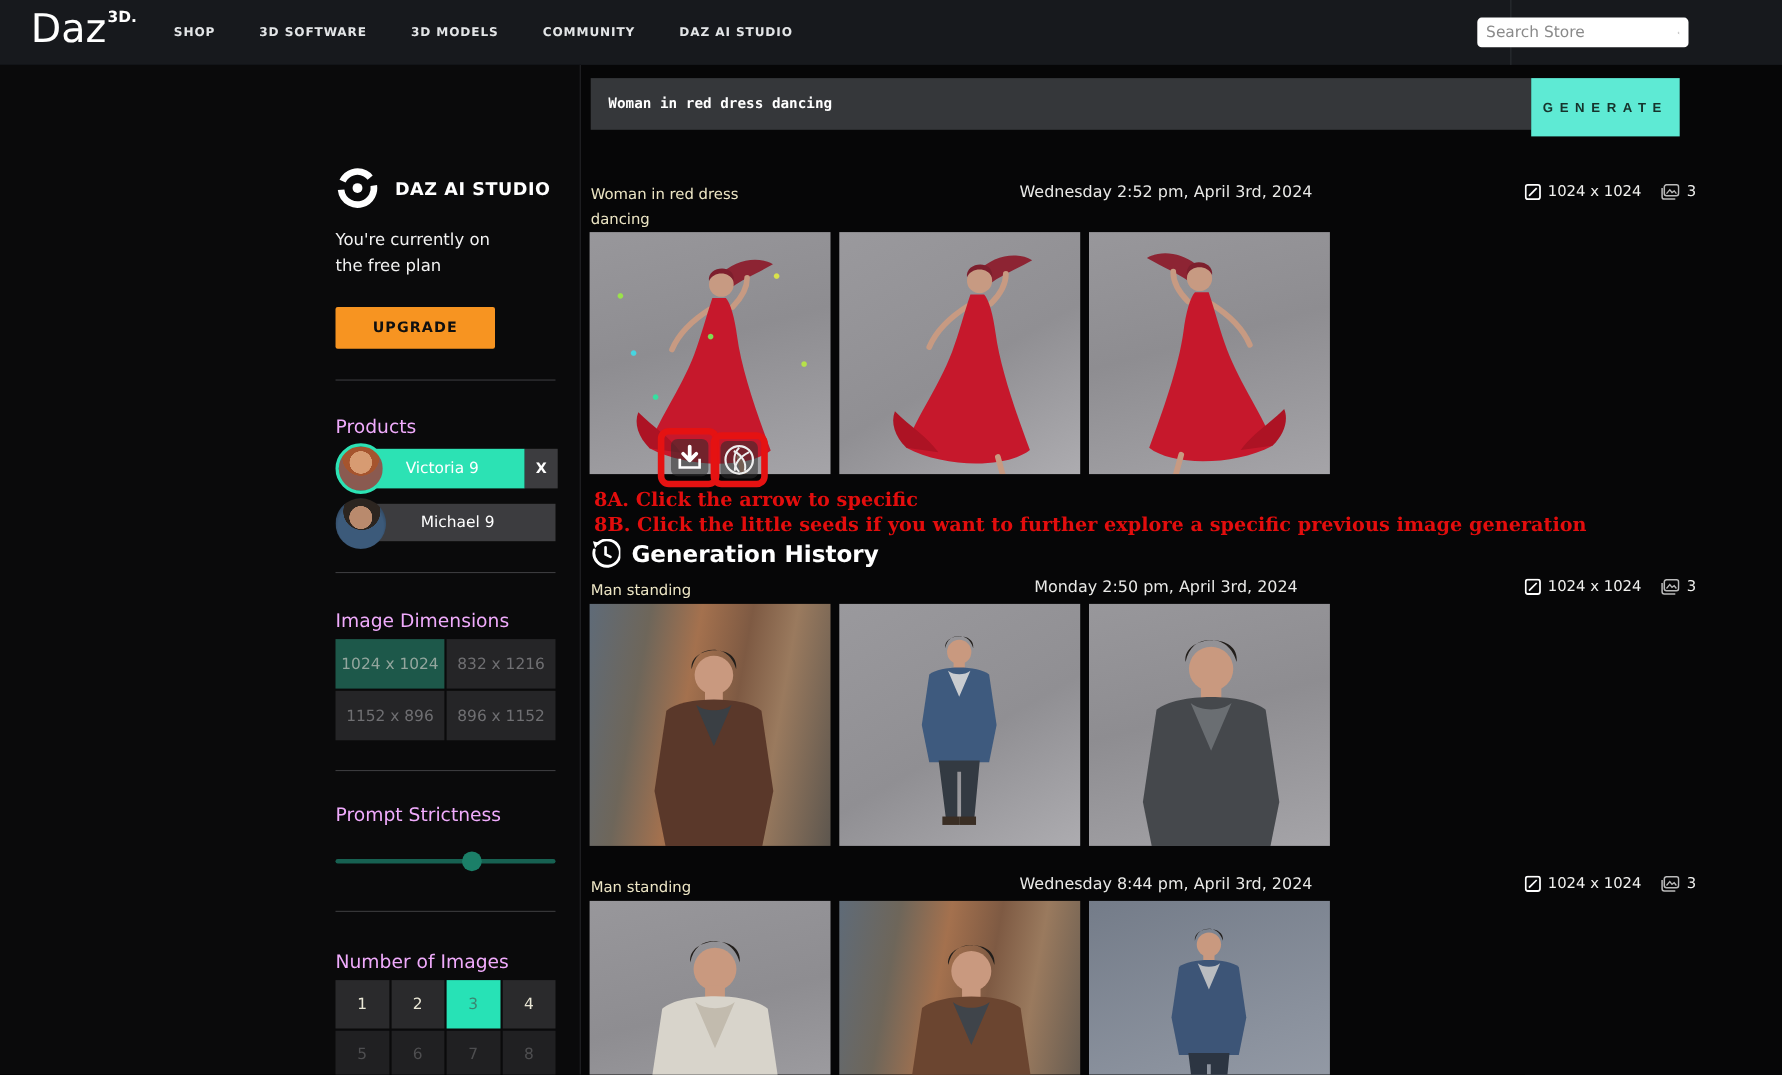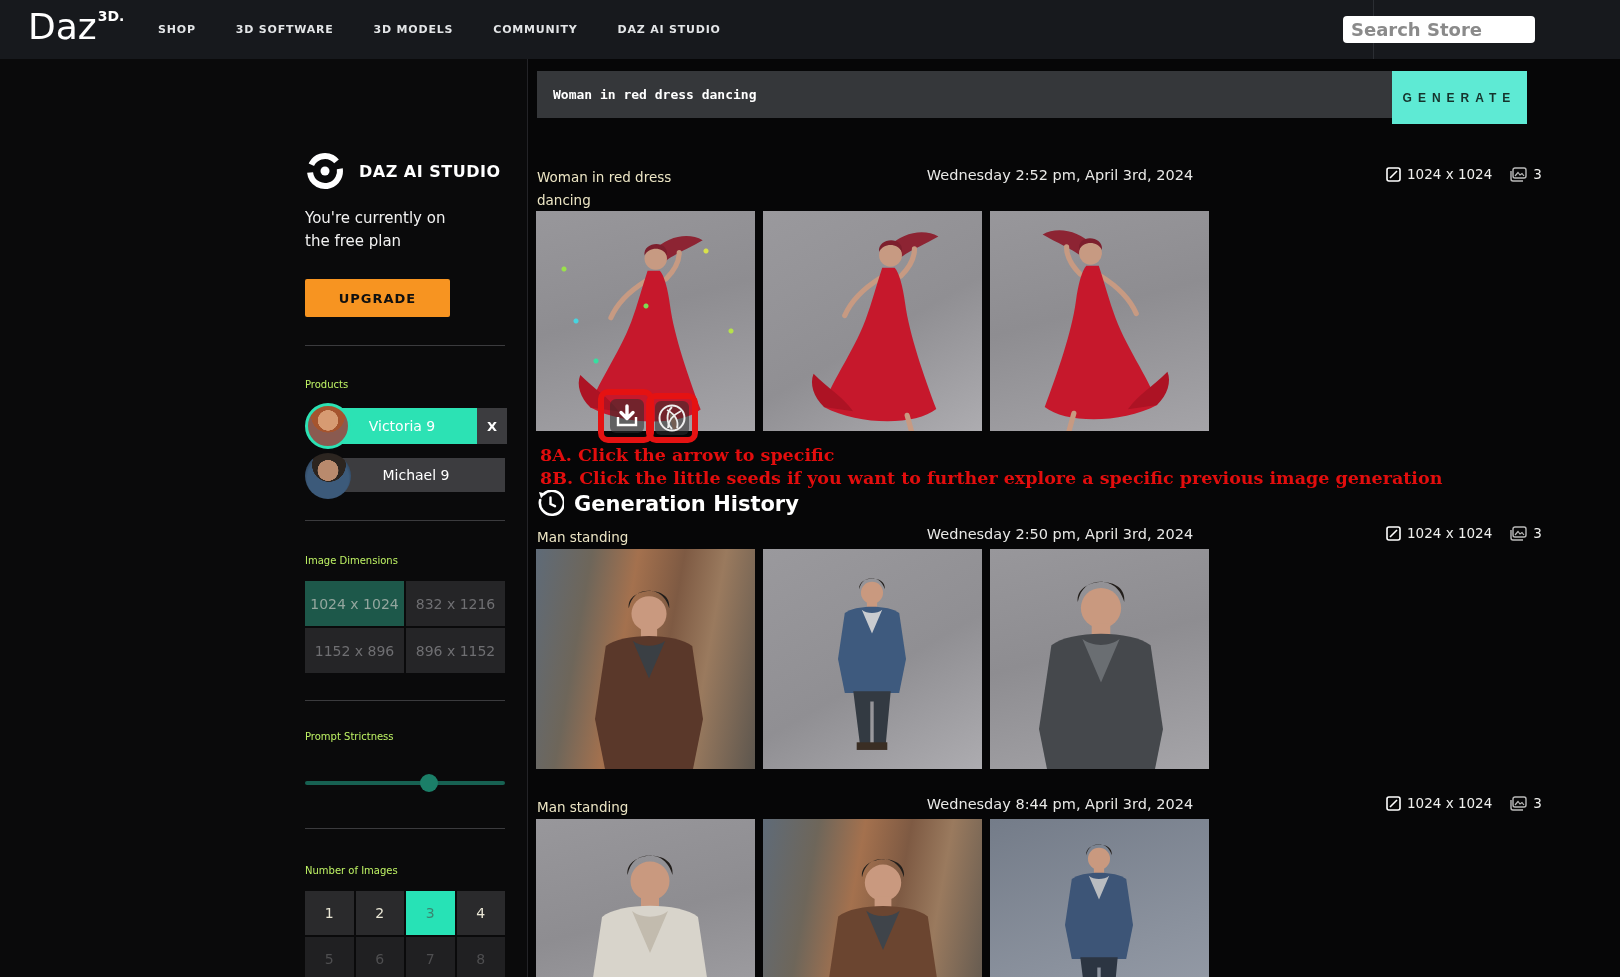--- a/index.html
+++ b/index.html
@@ -9,31 +9,31 @@
 
   
   .header { position:absolute; left:0; top:0; width:1620px; height:59px; background:#17191d; }
   .logo { position:absolute; left:28px; top:6px; color:#fff; cursor:pointer; }
   .logo .word { font-size:36px; font-weight:normal; letter-spacing:0; }
   .logo .sup { font-size:14px; font-weight:bold; vertical-align:18px; margin-left:1px; }
   .nav { position:absolute; left:158px; top:0; height:59px; display:flex; align-items:center; gap:40px; }
   .nav-item { color:#e3e5e7; font-size:11px; font-weight:600; letter-spacing:.8px; cursor:pointer; white-space:nowrap; }
   .header-vline { position:absolute; left:1373px; top:0; width:1px; height:59px; background:#2b2e33; }
   .search-wrap { position:absolute; left:1343px; top:16px; width:192px; height:27px; background:#fff; border-radius:4px; display:flex; align-items:center; padding:0 8px; }
-  .search-wrap input { flex:1; border:none; outline:none; font-size:18px; color:#a21caf; background:transparent; font-family:inherit;font-weight:bold; }
+  .search-wrap input { flex:1; border:none; outline:none; font-size:14px; color:#a21caf; background:transparent; font-family:inherit; }
   .search-wrap input::placeholder { color:#8a8a8a; }
 
   
   .sidebar { position:absolute; left:0; top:59px; width:528px; height:918px; background:#0a0a0b; border-right:1px solid #232327; }
   .side-logo { position:absolute; left:305px; top:92px; display:flex; align-items:center; gap:14px; }
   .side-logo-title { color:#fff; font-size:16px; font-weight:bold; letter-spacing:.5px; }
   .plan-text { position:absolute; left:305px; top:148px; color:#f2f2f2; font-size:15px; line-height:23px; }
   .upgrade-btn { position:absolute; left:305px; top:220px; width:145px; height:38px; background:#f79421; border:none; border-radius:2px; color:#101010; font-size:13px; font-weight:bold; letter-spacing:1px; cursor:pointer; font-family:inherit; }
   .sdiv { position:absolute; left:305px; width:200px; height:1px; background:#3b3b3e; }
-  .side-label { position:absolute; left:305px; color:#bef264; font-size:10px; }
+  .side-label { position:absolute; left:305px; color:#f0abfc; font-size:17px; }
 
   .avatar { position:absolute; left:305px; width:46px; height:46px; border-radius:50%; z-index:2; }
   .avatar-victoria { top:344px; border:3px solid #2ce2b4;
     background: radial-gradient(circle at 50% 36%, #d79b72 0 31%, transparent 32%),
                 radial-gradient(circle at 50% 24%, #a5542e 0 46%, transparent 47%),
                 radial-gradient(circle at 50% 55%, #8a5a50 0 100%); }
   .avatar-michael { top:394px;
     background: radial-gradient(circle at 50% 38%, #b98a6d 0 28%, transparent 29%),
                 radial-gradient(circle at 52% 26%, #2c2520 0 40%, transparent 41%),
                 radial-gradient(circle at 50% 55%, #3c5a7a 0 60%, #141e2a 100%); }
@@ -261,21 +261,21 @@
   <div class="gh-head">
     <svg width="27" height="27" viewBox="0 0 27 27">
         <path d="M6.5,4.2 A12,12 0 1 1 3.2,10" stroke="#fff" stroke-width="2.6" fill="none" stroke-linecap="round"></path>
         <path d="M2,2 L8,3.5 L4,8.5 Z" fill="#fff"></path>
         <path d="M13.5,7.5 V14 L18,16.2" stroke="#fff" stroke-width="2.4" fill="none" stroke-linecap="round"></path>
       </svg>
     <span>Generation History</span>
   </div>
 
   <div class="row-prompt" style="top:526px">Man standing</div>
-  <div class="row-date" style="top:526px">Wednesday 2:50 pm, April 3rd, 2024</div>
+  <div class="row-date" style="top:526px">Monday 2:50 pm, April 3rd, 2024</div>
   <div class="row-meta" style="top:525px">
     <svg class="meta-ico" width="15" height="15" viewBox="0 0 15 15">
         <rect x="1" y="1" width="13" height="13" rx="2" stroke="#fff" stroke-width="1.6" fill="none"></rect>
         <path d="M4,11 L11,4" stroke="#fff" stroke-width="1.6"></path>
       </svg>
     <span>1024 x 1024</span>
     <svg class="meta-ico cnt-gap" width="17" height="15" viewBox="0 0 17 15">
         <rect x="3" y="1" width="13" height="10" rx="2" stroke="#bbb" stroke-width="1.4" fill="none"></rect>
         <path d="M1,4 V12 A2,2 0 0 0 3,14 H13" stroke="#bbb" stroke-width="1.4" fill="none"></path>
         <path d="M5,9 L8,5.5 L10,8 L12,6.5 L14,9" stroke="#bbb" stroke-width="1.2" fill="none"></path>

